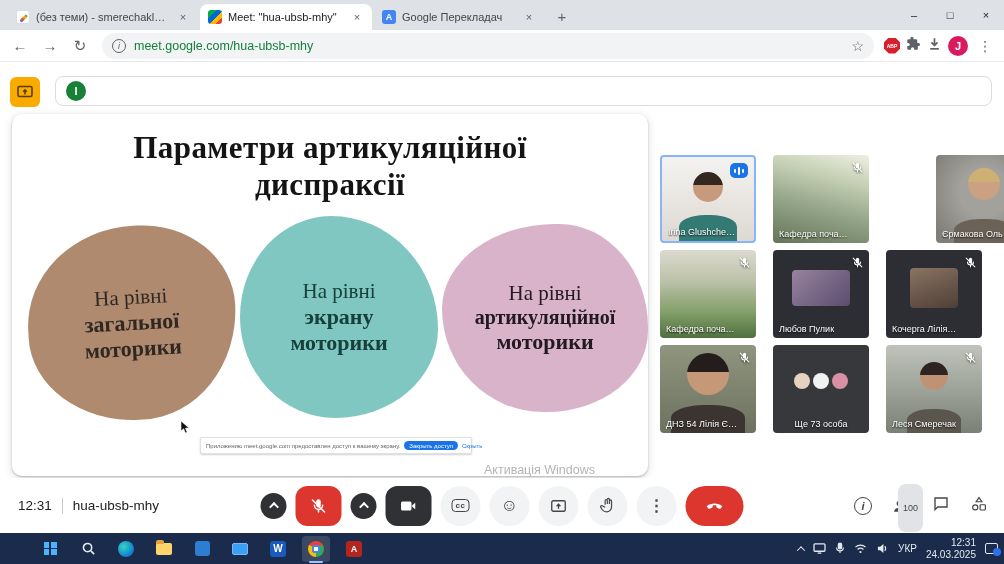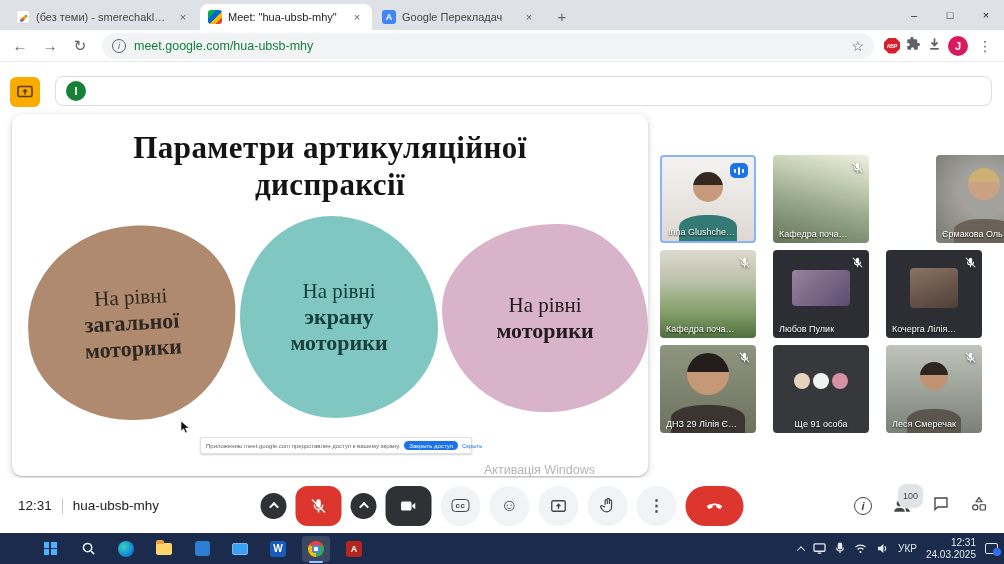--- a/index.html
+++ b/index.html
@@ -106,21 +106,21 @@
   .chev-up { width:7px; height:7px; border-left:2px solid #fff; border-top:2px solid #fff; transform:rotate(45deg) translate(1px,1px); display:block; }
   .cbtn.mic { width:46px; height:40px; border-radius:12px; background:#dc362e; }
   .cbtn.cam { width:46px; height:40px; border-radius:12px; background:#303134; }
   .cbtn.end { width:58px; height:40px; border-radius:20px; background:#dc362e; }
   .cc-box { border:1.6px solid #444746; border-radius:4px; font-size:8px; font-weight:bold; padding:1px 3px; letter-spacing:.5px; color:#444746; }
   .emoji-glyph { font-size:17px; line-height:1; color:#444746; }
   .kebab-glyph { font-size:16px; font-weight:bold; color:#444746; }
   .mb-right { position:absolute; right:16px; top:50%; transform:translateY(-50%); display:flex; align-items:center; gap:20px; }
   .info-i { width:18px; height:18px; border:1.8px solid #444746; border-radius:50%; color:#444746; font-size:11px; font-weight:bold; display:flex; align-items:center; justify-content:center; font-style:italic; }
   .people-wrap { position:relative; display:flex; }
-  .count-badge { position:absolute; top:-13px; right:-11px; background:#e1e3e6; border-radius:8px; font-size:9px; color:#444746; padding:7px 5px; }
+  .count-badge { position:absolute; top:-13px; right:-11px; background:#e1e3e6; border-radius:8px; font-size:9px; color:#444746; padding:19px 5px; }
 
   
   .taskbar { position:absolute; left:0; right:0; bottom:0; height:31px; background:#1b2b4b; }
   .task-icons { position:absolute; left:36px; top:1px; height:29px; display:flex; align-items:center; gap:10px; }
   .task-icon { position:relative; width:28px; height:26px; border-radius:4px; display:flex; align-items:center; justify-content:center; }
   .task-icon.active { background:rgba(255,255,255,.14); }
   .task-icon.active::after { content:""; position:absolute; bottom:-1px; left:50%; transform:translateX(-50%); width:14px; height:2px; border-radius:2px; background:#9fc3ff; }
   .winlogo { width:13px; height:13px; display:grid; grid-template-columns:1fr 1fr; gap:1.5px; }
   .winlogo i { background:#4db2ff; display:block; }
   .edge-ic { width:16px; height:16px; border-radius:50%; background:radial-gradient(circle at 35% 35%, #35d2c4, #0b79d0 75%); }
@@ -210,20 +210,21 @@
     <span class="l2">загальної</span>
     <span class="l3">моторики</span>
   </div>
   <div class="blob blob2">
     <span class="l1">На рівні</span>
     <span class="l2">экрану</span>
     <span class="l3">моторики</span>
   </div>
   <div class="blob blob3">
     <span class="l1">На рівні</span>
+    <span class="l2">артикуляційної</span>
     <span class="l3">моторики</span>
   </div>
 
   <div class="watermark">
     <span class="wm1">Активація Windows</span>
     <span class="wm2">Перейдіть до розділу "Параметри", щоб</span>
     <span class="wm3">активувати Windows.</span>
   </div>
 
   <div class="share-banner">
@@ -311,29 +312,29 @@
 <div class="tile p7">
   <div class="person"></div>
   <span class="mic-off"><svg viewBox="0 0 24 24" width="13" height="13">
         <path d="M12 3a3 3 0 0 1 3 3v5a3 3 0 0 1-6 0V6a3 3 0 0 1 3-3z" fill="#fff"></path>
         <g fill="none" stroke="#fff" stroke-width="2" stroke-linecap="round">
           <path d="M6.5 11a5.5 5.5 0 0 0 11 0"></path>
           <path d="M12 16.5V20"></path>
           <path d="M4 4l16 16"></path>
         </g>
       </svg></span>
-  <span class="name">ДНЗ 29 Лілія Є…</span>
+  <span class="name">ДНЗ 54 Лілія Є…</span>
 </div>
 <div class="tile p8">
   <div class="avatars">
       <b></b>
       <b></b>
       <b></b>
     </div>
-  <span class="name">Ще 91 особа</span>
+  <span class="name">Ще 73 особа</span>
 </div>
 <div class="tile p9">
   <div class="person"></div>
   <span class="mic-off"><svg viewBox="0 0 24 24" width="13" height="13">
         <path d="M12 3a3 3 0 0 1 3 3v5a3 3 0 0 1-6 0V6a3 3 0 0 1 3-3z" fill="#fff"></path>
         <g fill="none" stroke="#fff" stroke-width="2" stroke-linecap="round">
           <path d="M6.5 11a5.5 5.5 0 0 0 11 0"></path>
           <path d="M12 16.5V20"></path>
           <path d="M4 4l16 16"></path>
         </g>

